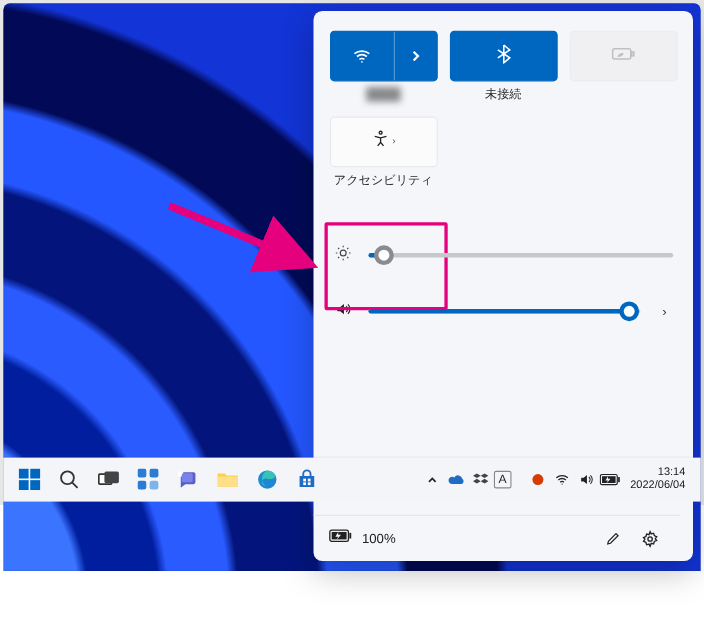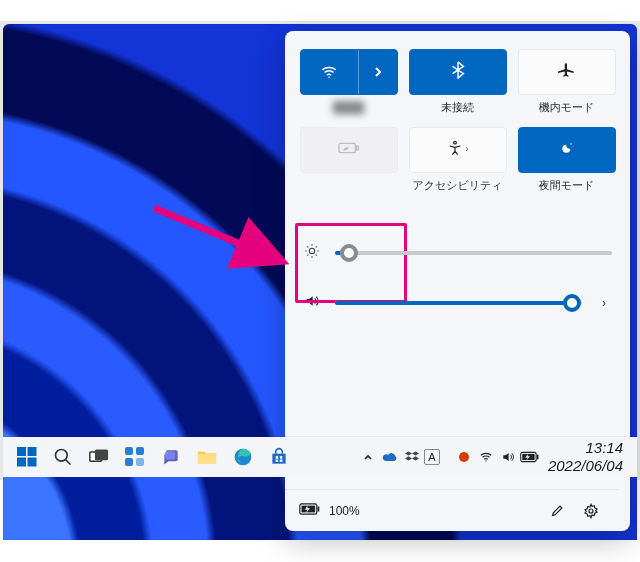--- a/index.html
+++ b/index.html
@@ -1,17 +1,17 @@
 <!DOCTYPE html>
 <html><head>
 <meta charset="utf-8">
 <style>
   * { box-sizing: border-box; margin: 0; padding: 0; }
   html, body { width: 640px; height: 562px; overflow: hidden; font-family: "Segoe UI", "Yu Gothic UI", sans-serif; -webkit-font-smoothing: antialiased; }
-  .root { position: relative; width: 640px; height: 459px; background: #e6e6e6; margin-top: 21px; }
+  .root { position: relative; width: 640px; height: 459px; background: #e6e6e6; }
 
   
   .wallpaper { position: absolute; inset: 3px 3px 0 3px; height: 516px; border-radius: 6px 6px 0 0;
                background:
                  radial-gradient(circle at -15% 105%, #3a74ff 0 18%, #001e9e 19% 26%, #2a5bff 27% 33%, #03157d 34% 42%, #2457ff 43% 50%, #020a57 51% 60%, #1334d6 61% 100%);
                box-shadow: inset 0 0 0 1px rgba(0,0,0,.05); overflow: hidden; }
 
   
   .panel { position: absolute; right: 10px; top: 10px; width: 345px; height: 500px;
            background: #f5f6f9; border-radius: 8px; box-shadow: 0 10px 30px rgba(0,0,0,.25);
@@ -54,21 +54,21 @@
   .ibtn { width:26px; height:26px; display:flex; align-items:center; justify-content:center; border-radius:4px; }
 
   
   .taskbar { position:absolute; left:3px; right:3px; bottom:3px; height:40px; background:#f4f5f9;
              display:flex; align-items:center; padding: 0 8px; box-shadow: 0 -1px 0 rgba(0,0,0,.05); }
   .tb-group { display:flex; align-items:center; gap:4px; }
   .tb-item { width:32px; height:32px; display:flex; align-items:center; justify-content:center; border-radius:4px; }
   .tb-item svg { display:block; }
   .tb-right { display:flex; align-items:center; gap:2px; margin-left:auto; }
   .tray-ic { width:20px; height:24px; display:flex; align-items:center; justify-content:center; color:#222; }
-  .clock { text-align:right; font-size:15px; line-height:1.2; padding: 0 6px; color:#1a1a1a;font-style:italic; }
+  .clock { text-align:right; font-size:10px; line-height:1.2; padding: 0 6px; color:#1a1a1a; }
 </style>
 </head>
 <body>
 
 <div class="root">
   <div class="wallpaper"></div>
 
   <div class="panel">
 
     <div class="grid">
@@ -96,30 +96,20 @@
         <div class="tile active">
           <span>
             <svg width="14" height="18" viewBox="0 0 14 20" fill="none" stroke="white" stroke-width="1.6">
               <path d="M7 1v18l6-5-12-8m0 8l12-8-6-5"></path>
             </svg>
           </span>
         </div>
         <span class="label">未接続</span>
       </div>
 
-      <div class="tile-wrap">
-        <div class="tile">
-          <span>
-            <svg width="18" height="18" viewBox="0 0 24 24" fill="none" stroke="#222" stroke-width="1.6">
-              <path d="M21 14l-9-3V4.5a1.5 1.5 0 0 0-3 0V11l-9 3v2l9-2v4l-2 1.5V21l3.5-1 3.5 1v-1.5L12 18v-4l9 2z" fill="#222" stroke="none"></path>
-            </svg>
-          </span>
-        </div>
-        <span class="label">機内モード</span>
-      </div>
 
       <div class="tile-wrap">
         <div class="tile inactive-dis">
           <span>
             <svg width="22" height="16" viewBox="0 0 24 16" fill="none" stroke="#bfbfc3" stroke-width="1.5">
               <rect x="1" y="3" width="18" height="10" rx="2"></rect>
                 <rect x="20" y="6" width="2" height="4"></rect>
               <path d="M6 11c0-3 3-4 6-4-1 3-3 4-6 4z" fill="#bfbfc3" stroke="none"></path>
             </svg>
           </span>
@@ -133,32 +123,20 @@
             <svg width="16" height="16" viewBox="0 0 24 24" fill="none" stroke="#222" stroke-width="1.8">
               <circle cx="12" cy="4" r="2"></circle>
                 <path d="M4 9l8 2 8-2M12 11v6m-4 5l4-5 4 5"></path>
             </svg>
           </span>
           <span class="chevlab">›</span>
         </div>
         <span class="label">アクセシビリティ</span>
       </div>
 
-      <div class="tile-wrap">
-        <div class="tile active">
-          <span>
-            <svg width="16" height="16" viewBox="0 0 24 24" fill="white">
-              <path d="M17 13a6 6 0 1 1-6-6 5 5 0 0 0 6 6z"></path>
-              <circle cx="18" cy="6" r="1"></circle>
-                <circle cx="21" cy="10" r="0.6"></circle>
-            </svg>
-          </span>
-        </div>
-        <span class="label">夜間モード</span>
-      </div>
     </div>
 
     <div class="highlight"></div>
     <svg class="arrow" width="150" height="90">
       <defs>
           <marker id="ah" viewBox="0 0 10 10" refX="8" refY="5" markerWidth="8" markerHeight="8" orient="auto">
         <path d="M0 0L10 5L0 10z" fill="#e5007e"></path>
           </marker>
         </defs>
       <line x1="5" y1="10" x2="130" y2="62" stroke="#e5007e" stroke-width="7" marker-end="url(#ah)"></line>

